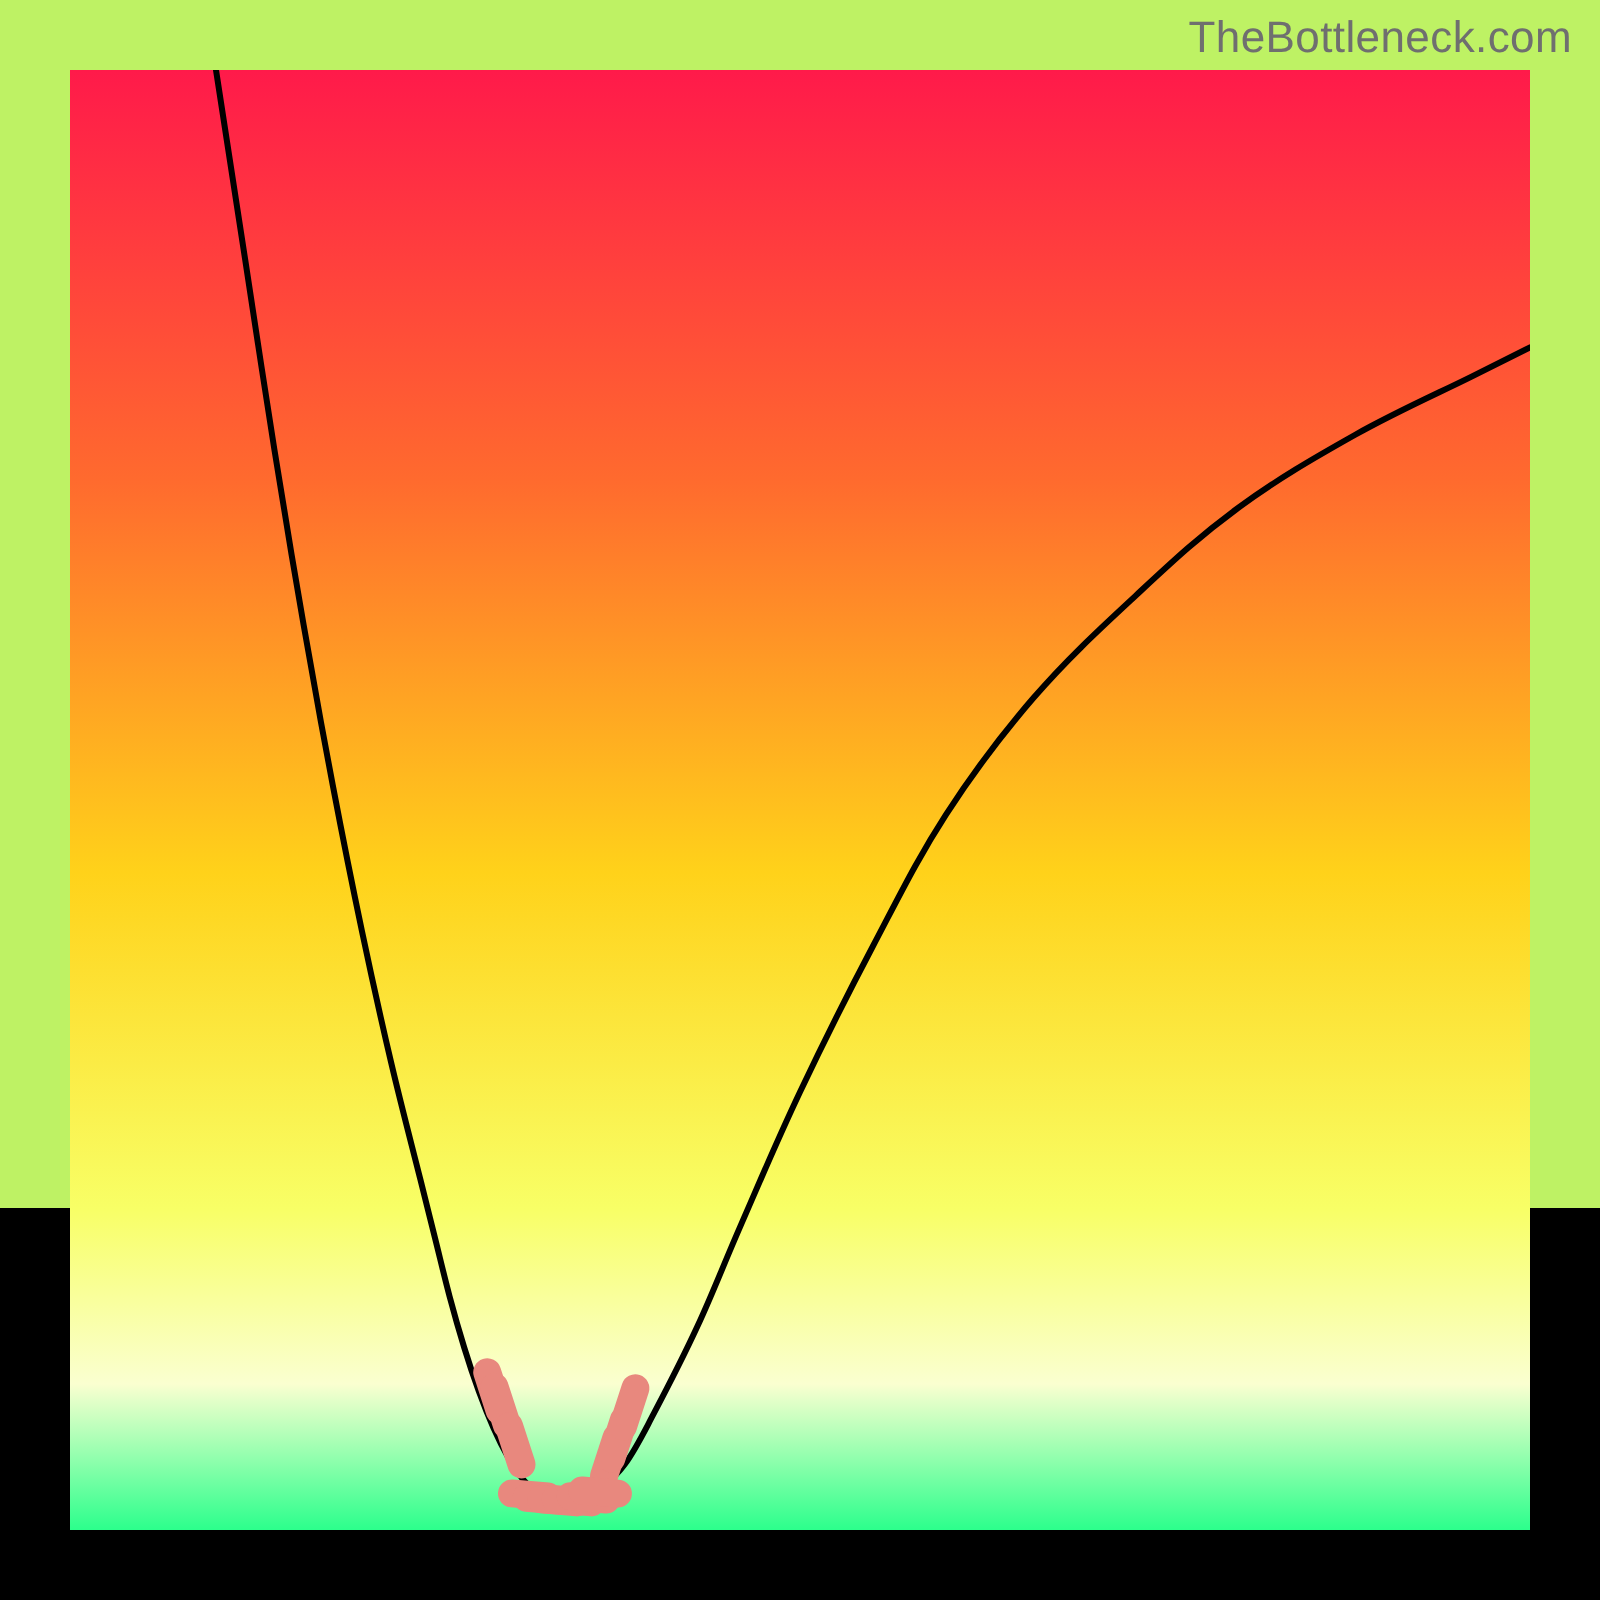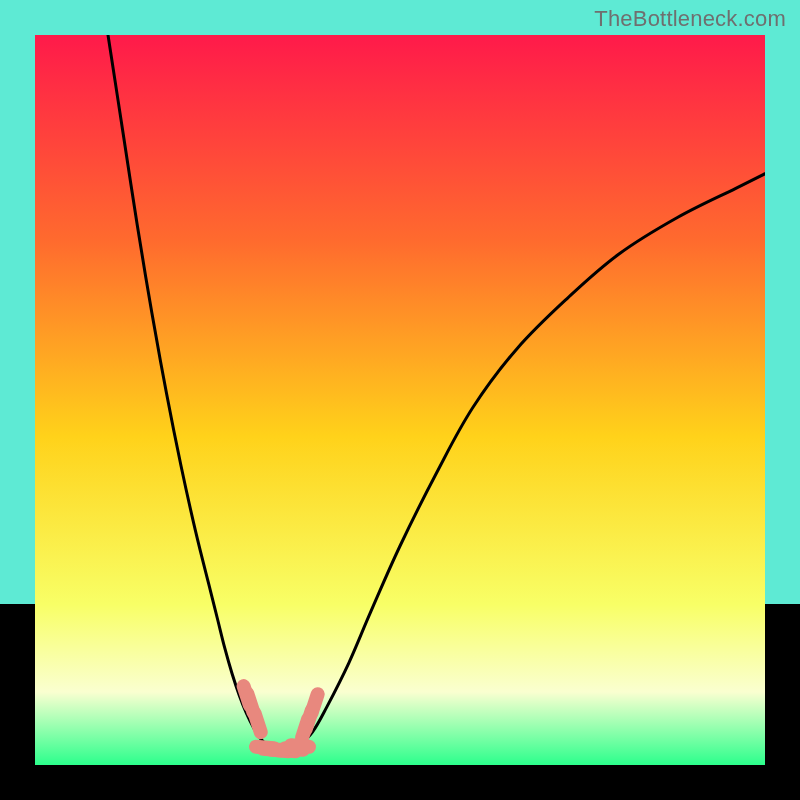--- a/index.html
+++ b/index.html
@@ -10,21 +10,21 @@
     background: #000;
     overflow: hidden;
     font-family: Arial, Helvetica, sans-serif;
   }
   .frame {
     position: absolute;
     left: 0;
     top: 0;
     width: 800px;
     height: 604px;
-    background: #5eead4;
+    background: #bef264;
   }
   .watermark {
     position: absolute;
     top: 6px;
     right: 14px;
     color: #6f6f6f;
     font-size: 22px;
     font-weight: 500;
     letter-spacing: 0.2px;
     z-index: 10;

